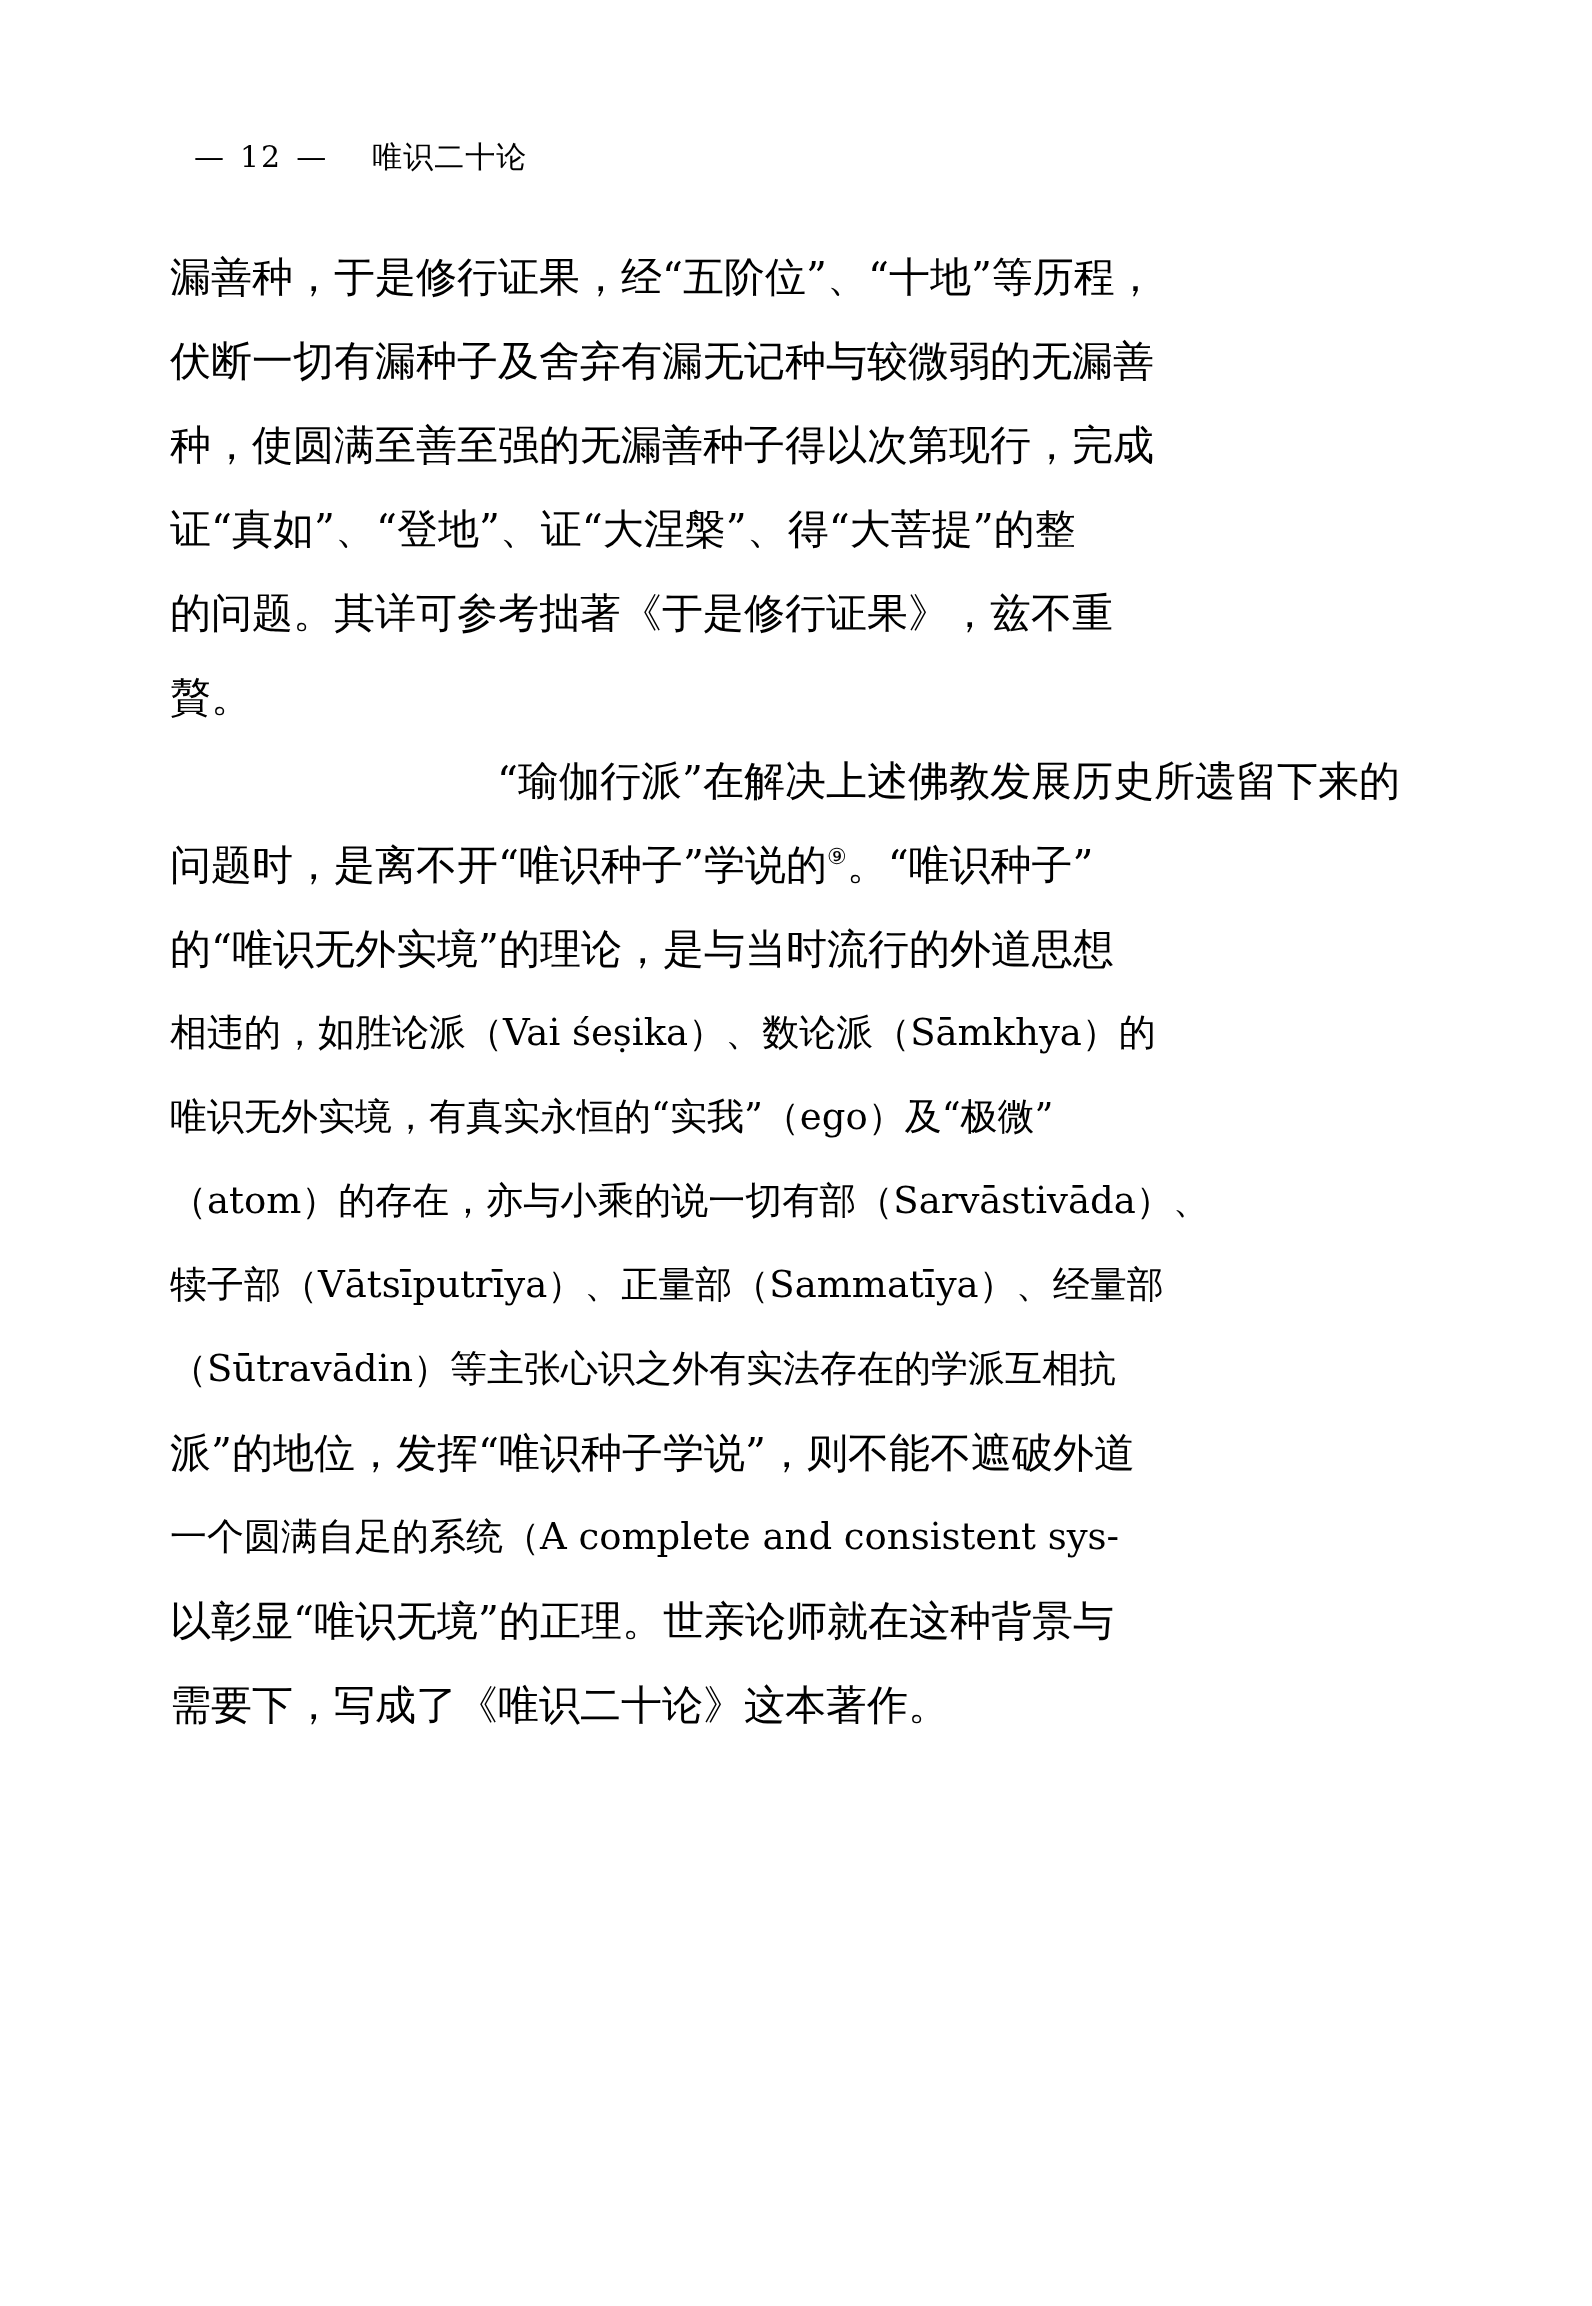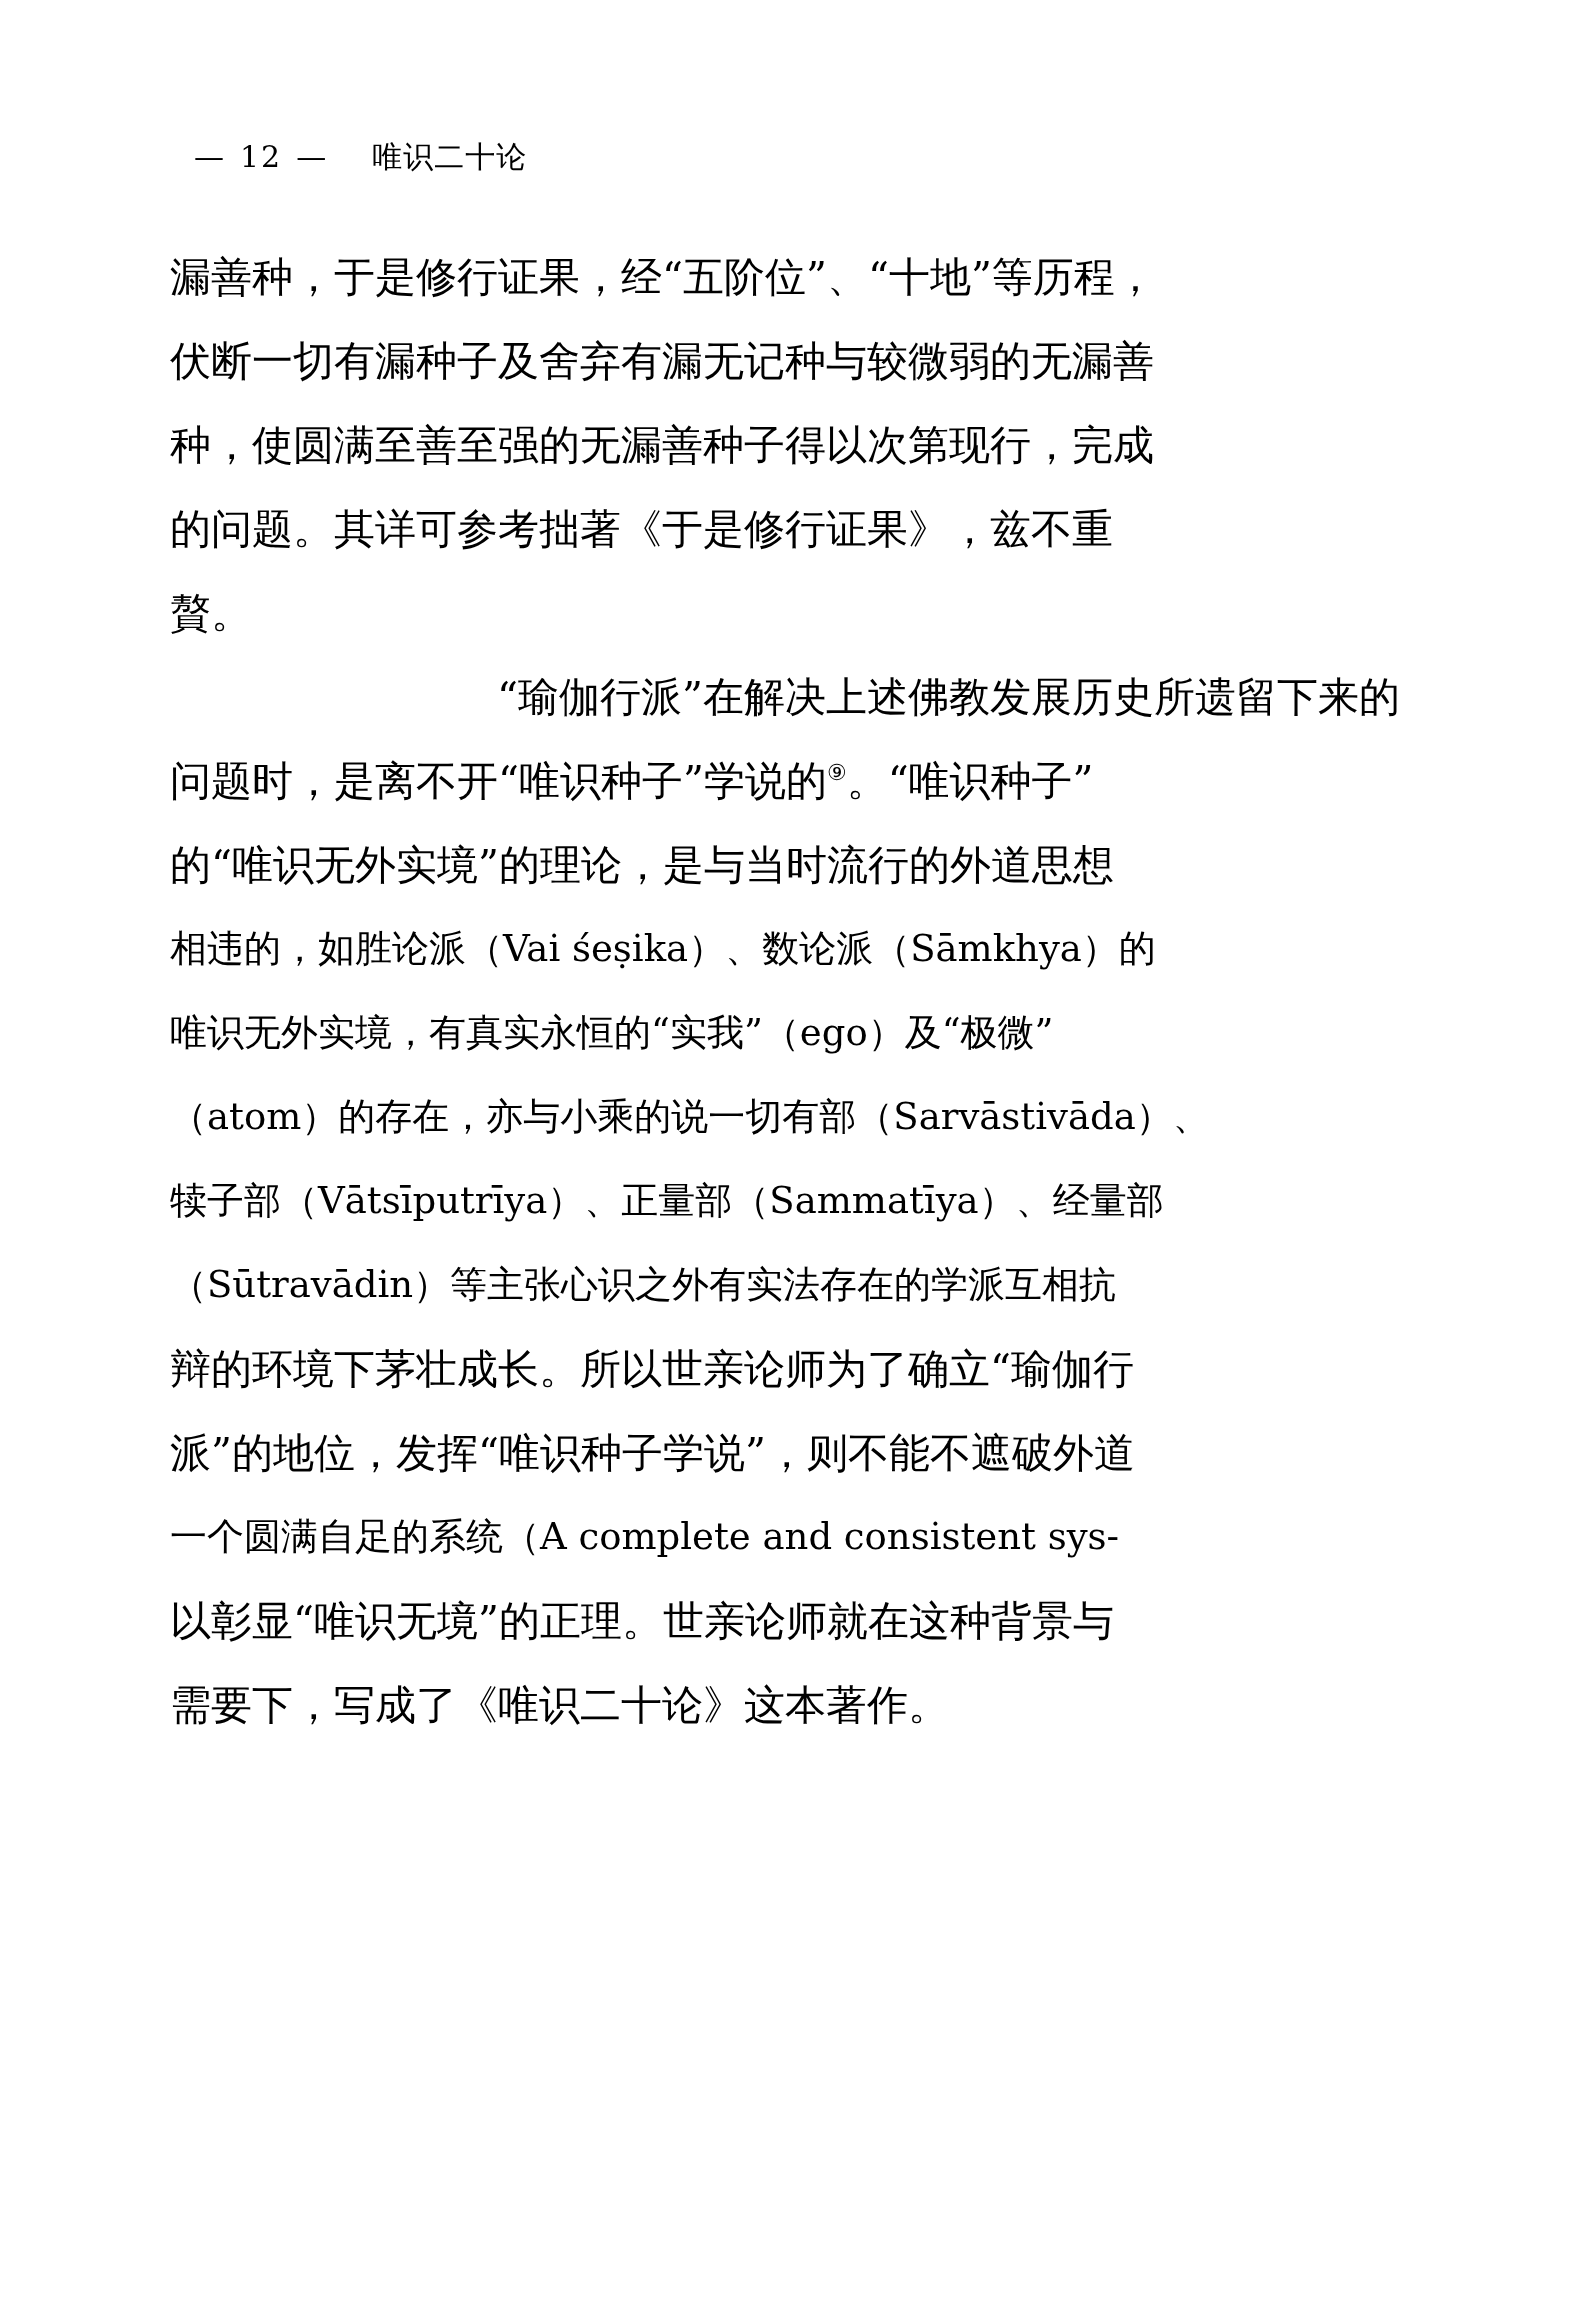--- a/index.html
+++ b/index.html
@@ -92,20 +92,23 @@
       <span class="line justify">
         <span>漏善种，于是修行证果，经“五阶位”、“十地”等历程，</span>
       </span>
       <span class="line justify">
         <span>伏断一切有漏种子及舍弃有漏无记种与较微弱的无漏善</span>
       </span>
       <span class="line justify">
         <span>种，使圆满至善至强的无漏善种子得以次第现行，完成</span>
       </span>
       <span class="line justify">
+        <span>证“真如”、“登地”、证“大涅槃”、得“大菩提”的整</span>
+      </span>
+      <span class="line justify">
         <span>的问题。其详可参考拙著《于是修行证果》，兹不重</span>
       </span>
       <span class="line">
         <span>贅。</span>
       </span>
     </p>
 
     <p class="para">
       <span class="line justify">
         <span class="indent"></span>
@@ -126,23 +129,20 @@
       <span class="line justify">
         <span class="latin">（atom）的存在，亦与小乘的说一切有部（Sarvāstivāda）、</span>
       </span>
       <span class="line justify">
         <span class="latin">犊子部（Vātsīputrīya）、正量部（Sammatīya）、经量部</span>
       </span>
       <span class="line justify">
         <span class="latin">（Sūtravādin）等主张心识之外有实法存在的学派互相抗</span>
       </span>
       <span class="line justify">
-        <span>辩的环境下茅壮成长。所以世亲论师为了确立“瑜伽行</span>
-      </span>
-      <span class="line justify">
         <span>派”的地位，发挥“唯识种子学说”，则不能不遮破外道</span>
       </span>
       <span class="line justify">
         <span class="latin">一个圆满自足的系统（A complete and consistent sys-</span>
       </span>
       <span class="line justify">
         <span>以彰显“唯识无境”的正理。世亲论师就在这种背景与</span>
       </span>
       <span class="line">
         <span>需要下，写成了《唯识二十论》这本著作。</span>

